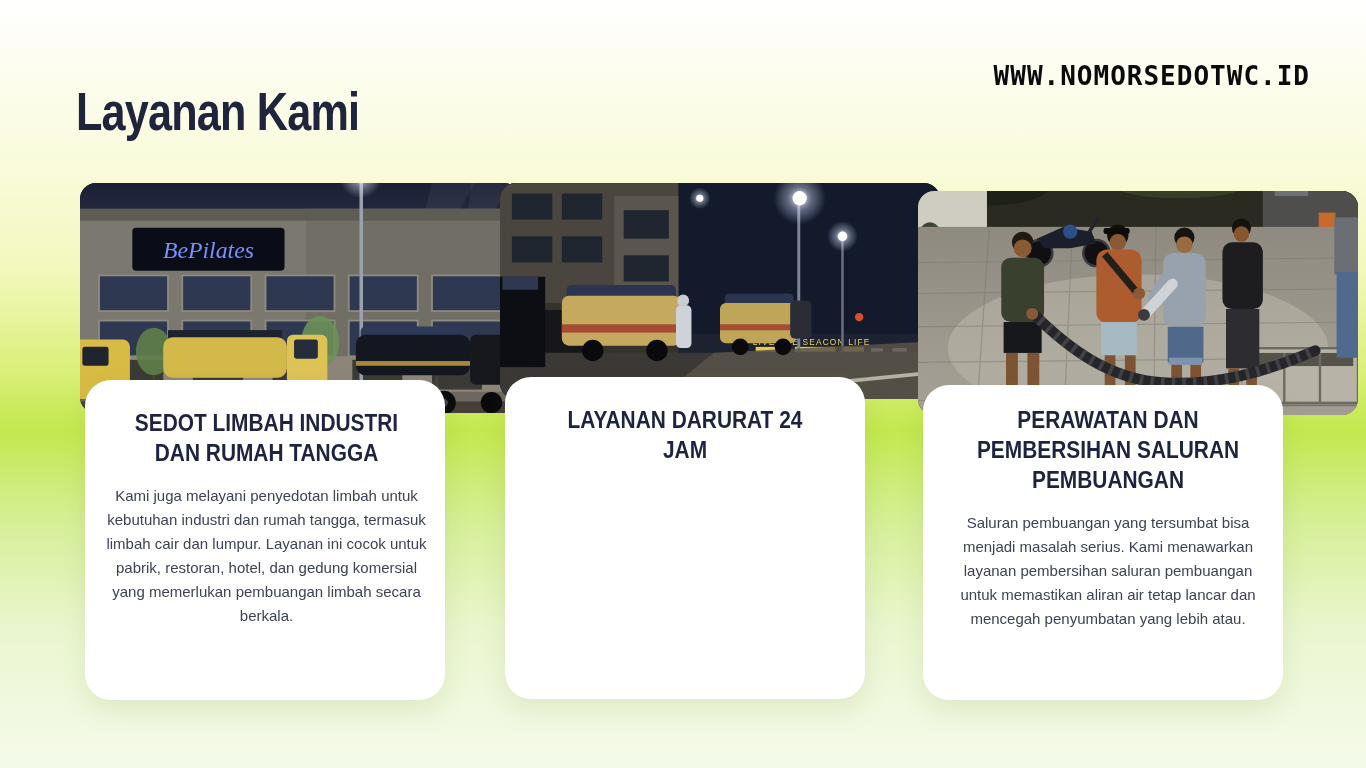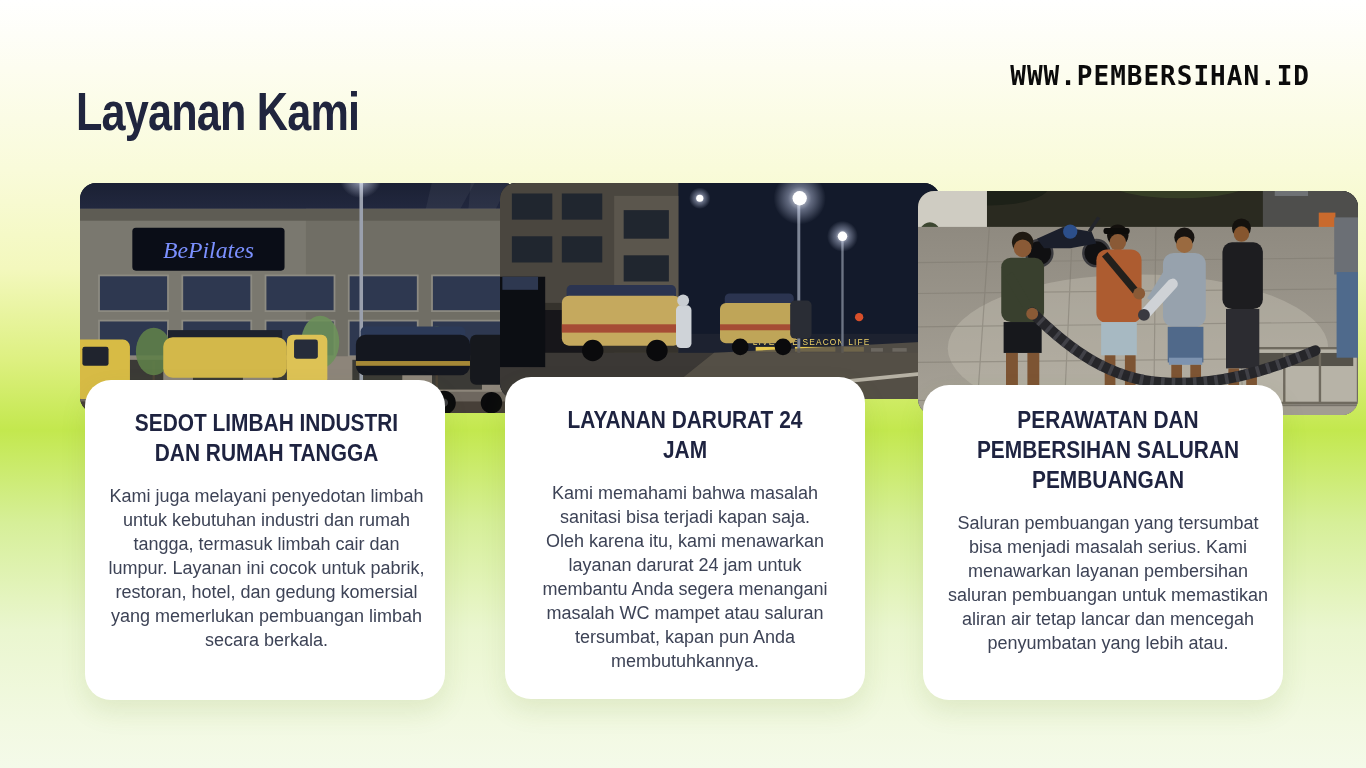--- a/index.html
+++ b/index.html
@@ -51,33 +51,33 @@
   .c2 .panel { margin-top: -22px; min-height: 322px; }
   .c3 .panel { margin-top: -30px; min-height: 315px; padding-top: 20px; padding-left: 20px; }
   .card-title {
     margin: 0 0 16px; padding: 0 10px;
     font-size: 24px; line-height: 30px; font-weight: 800;
     color: #1e2340; text-align: center;
     transform: scaleX(0.87); transform-origin: center;
   }
   .card-body {
     margin: 0 auto; padding: 0 8px;
-    font-size: 18px; line-height: 24px;
+    font-size: 15px; line-height: 24px;
     color: #3d4356; text-align: center;
   }
   .c2 .card-body { max-width: 292px; padding: 0; }
   .c3 .card-body { padding: 0 2px; }
 </style>
 </head>
 <body>
 
 <div class="stage">
 
   <h1 class="page-title">Layanan Kami</h1>
-  <div class="site-url">WWW.PEMBERSIHAN.ID</div>
+  <div class="site-url">WWW.NOMORSEDOTWC.ID</div>
 
   <div class="cards">
 
     <div class="card c1">
       <div class="photo">
         <svg viewBox="0 0 370 230" preserveAspectRatio="xMidYMid slice">
           <defs>
             <linearGradient id="sky1" x1="0" y1="0" x2="0" y2="1">
               <stop offset="0" stop-color="#151a2b"></stop>
                 <stop offset="1" stop-color="#29304a"></stop>
@@ -255,21 +255,20 @@
               <rect x="185" y="136" width="64" height="5" fill="#a03c2e" opacity="0.85"></rect>
               <rect x="244" y="116" width="18" height="32" rx="4" fill="#2a2d35"></rect>
               <circle cx="202" cy="155" r="7" fill="#0a0a0c"></circle>
                 <circle cx="238" cy="155" r="7" fill="#0a0a0c"></circle>
             </g>
           </g>
         </svg>
       </div>
       <div class="panel">
         <h2 class="card-title">LAYANAN DARURAT 24 JAM</h2>
-        <p class="card-body">Kami memahami bahwa masalah sanitasi bisa terjadi kapan saja. Oleh karena itu, kami menawarkan layanan darurat 24 jam untuk membantu Anda segera menangani masalah WC mampet atau saluran tersumbat, kapan pun Anda membutuhkannya.</p>
       </div>
     </div>
 
     <div class="card c3">
       <div class="photo">
         <svg viewBox="0 0 370 224" preserveAspectRatio="xMidYMid slice">
           <defs>
             <linearGradient id="pav3" x1="0" y1="0" x2="0" y2="1">
               <stop offset="0" stop-color="#8f8a80"></stop>
                 <stop offset="1" stop-color="#aaa59a"></stop>

